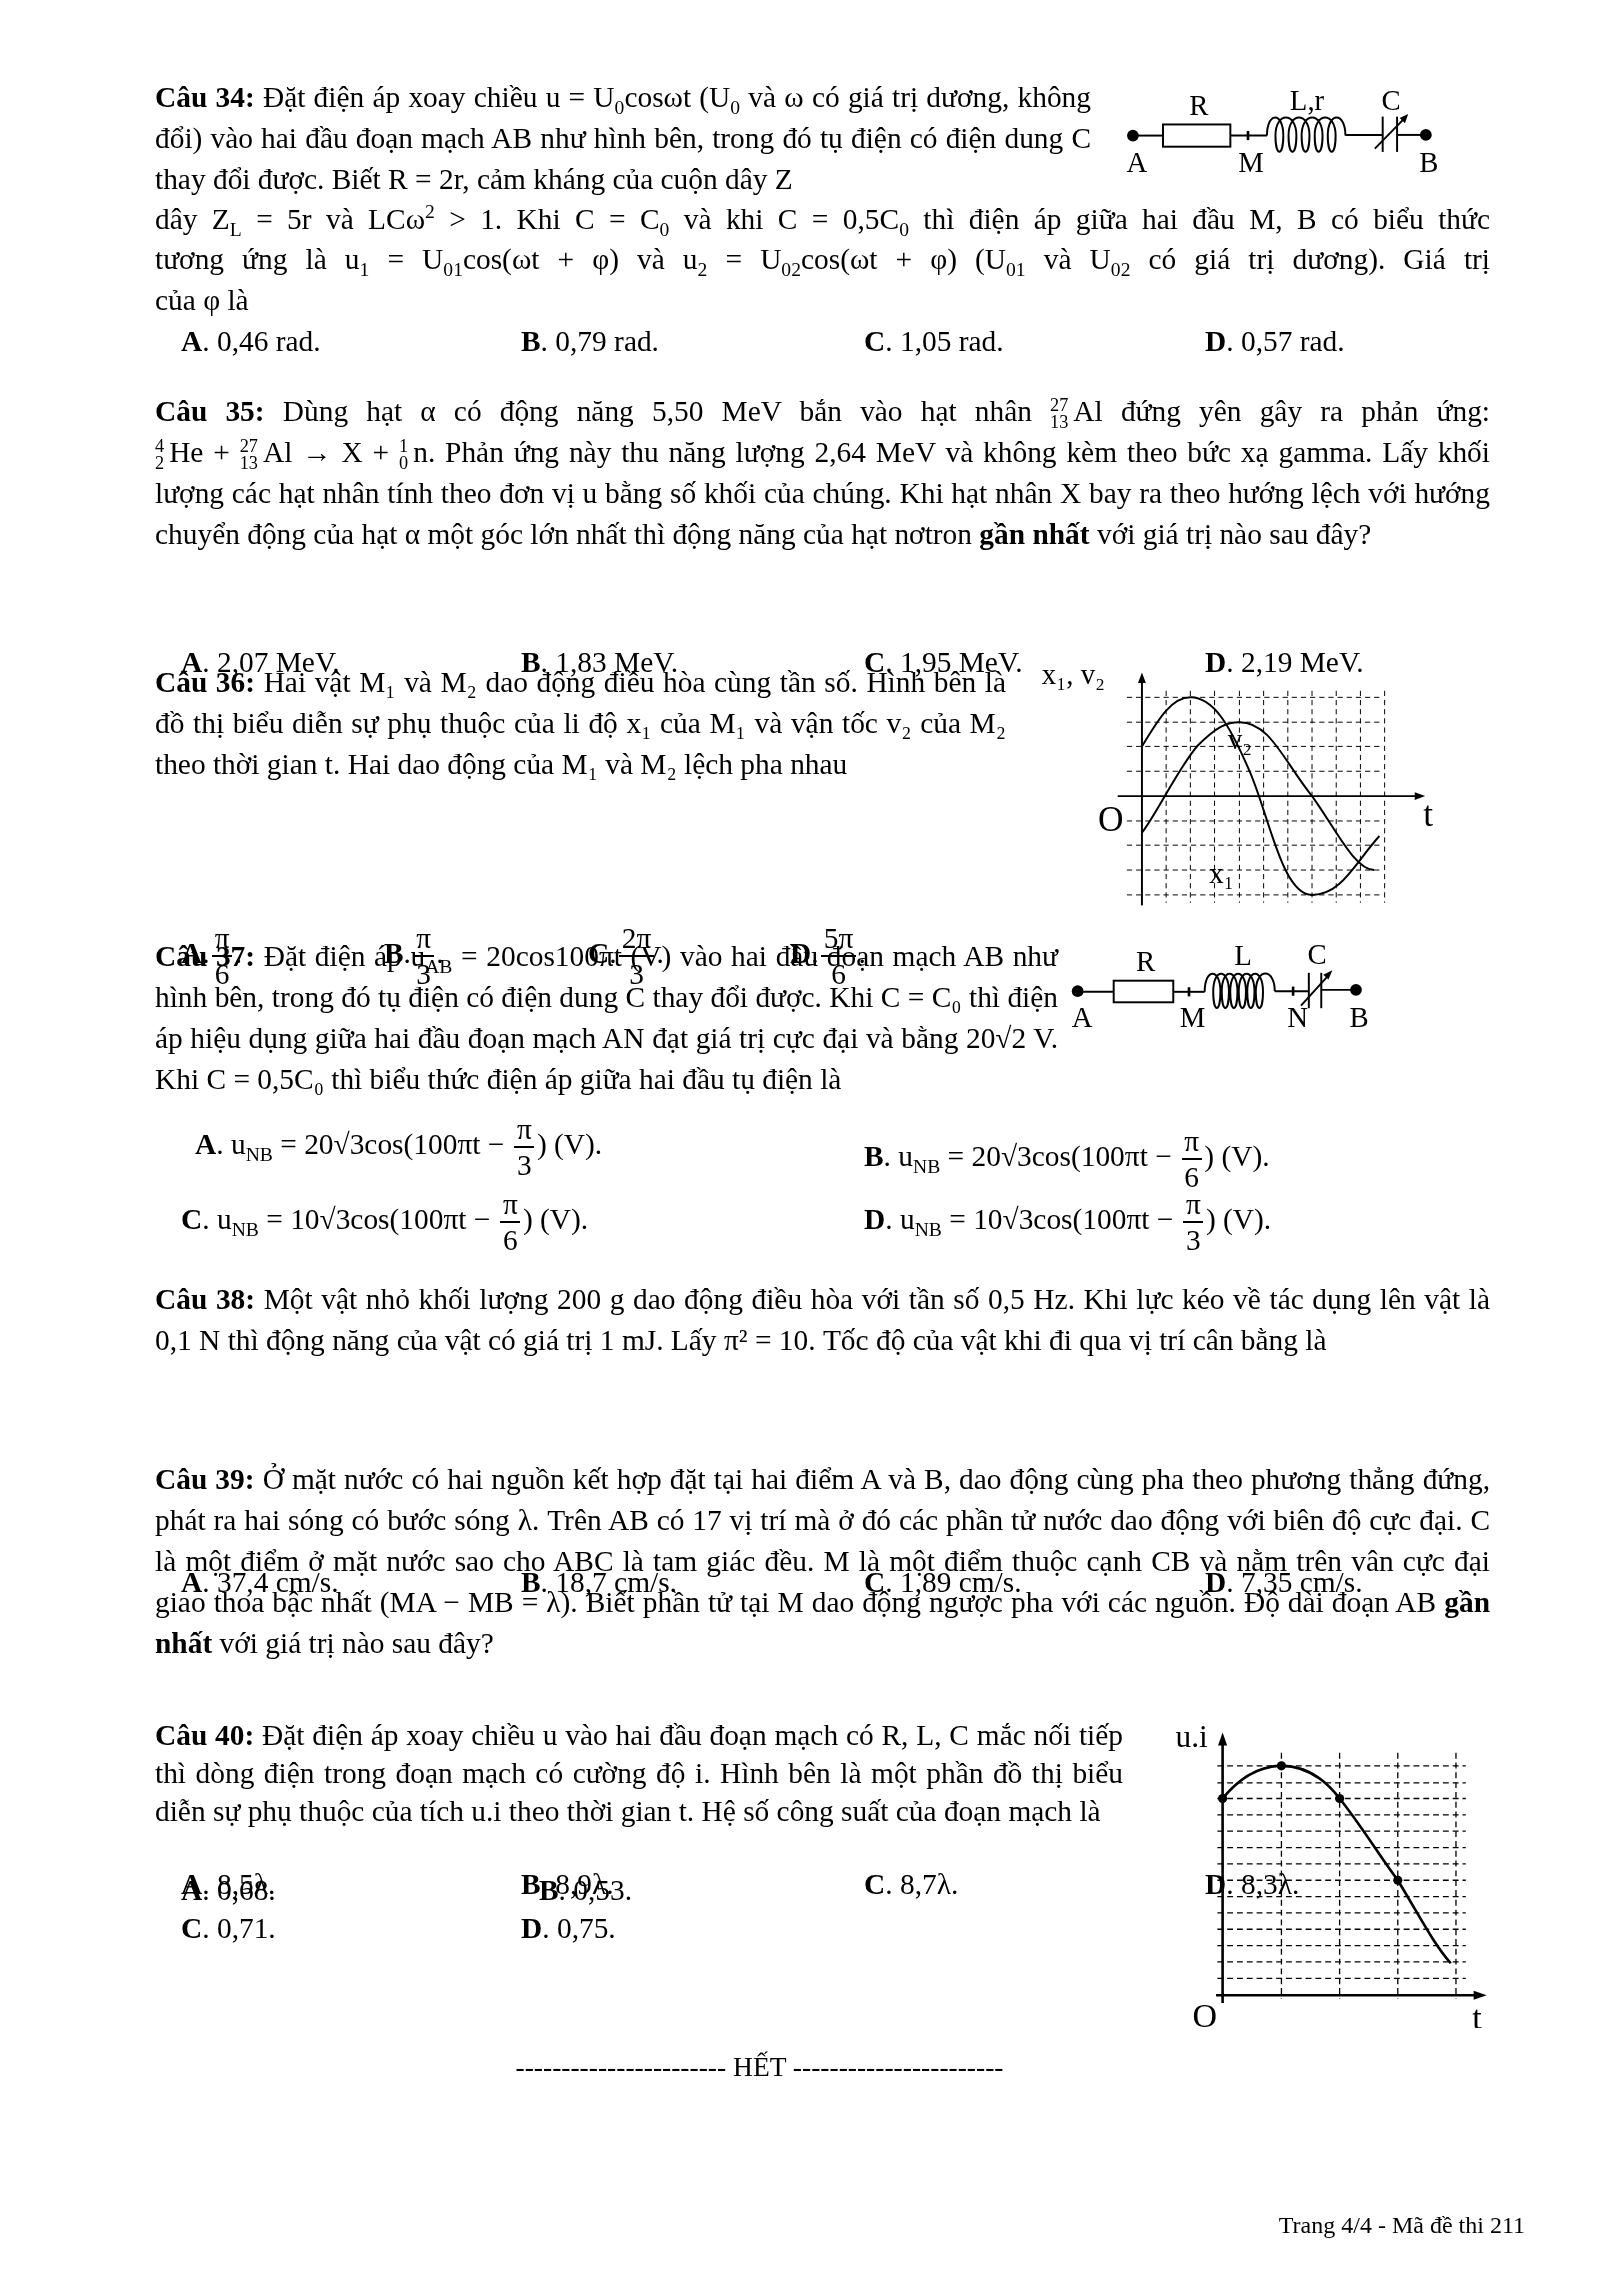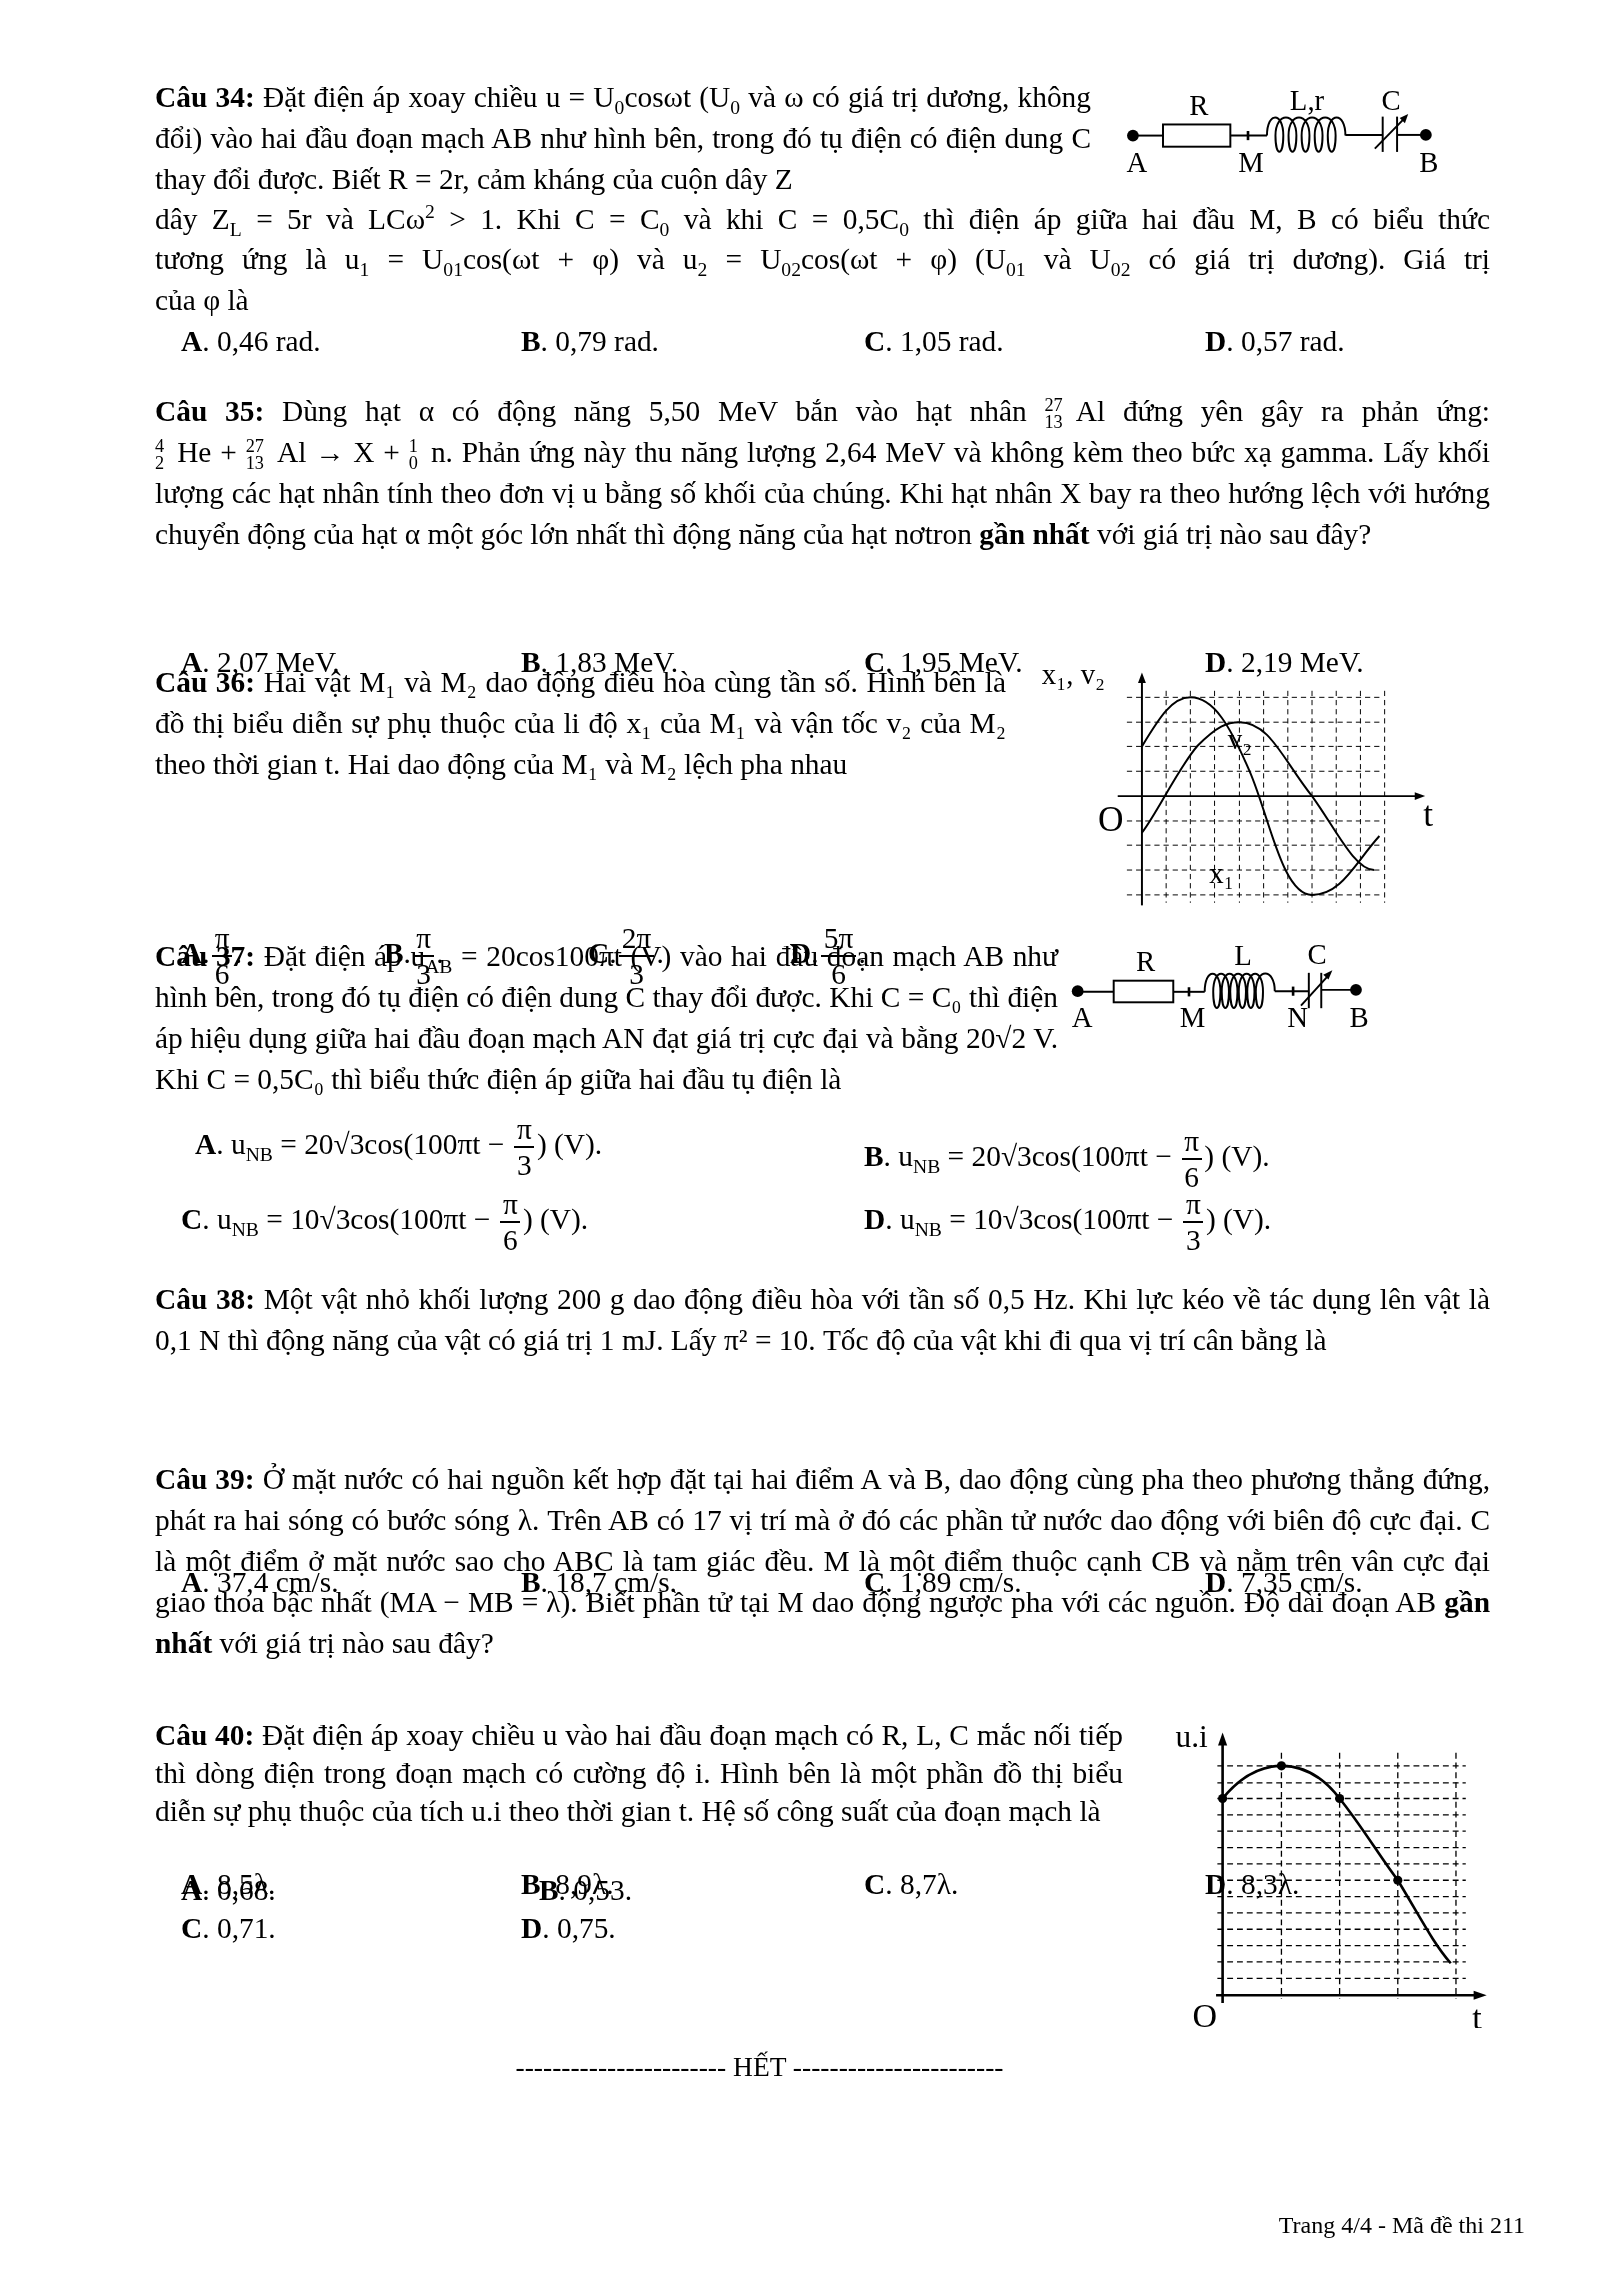--- a/index.html
+++ b/index.html
@@ -8,21 +8,21 @@
   .q{position:absolute;left:155px;line-height:41px;}
   .q b.lbl{font-weight:bold;}
   .t{text-align:justify;}
   .opts{position:relative;height:41px;}
   .opt{position:absolute;top:0;white-space:nowrap;}
   .opt b{font-weight:bold;}
   sub,sup{font-size:19.6px;line-height:0;}
   .frac{display:inline-block;vertical-align:middle;text-align:center;line-height:34px;margin:0 2.6px;}
   .frac span{display:block;}
   .frac .num{border-bottom:2px solid #000;padding:0 2.6px;}
-  .nuc{display:inline-block;vertical-align:middle;line-height:17px;font-size:18.3px;text-align:right;margin-right:13px;}
+  .nuc{display:inline-block;vertical-align:middle;line-height:17px;font-size:18.3px;text-align:right;margin-right:5px;}
   .nuc span{display:block;}
   .fig{position:absolute;}
   .fig svg{display:block;}
   .footer{position:absolute;right:98px;top:2212px;font-size:24px;}
   .end{position:absolute;left:0;width:1623px;text-align:center;top:2051px;font-size:27.5px;}
 </style>
 </head>
 <body>
 
 <div class="q t" style="top:77px;width:936px;">

